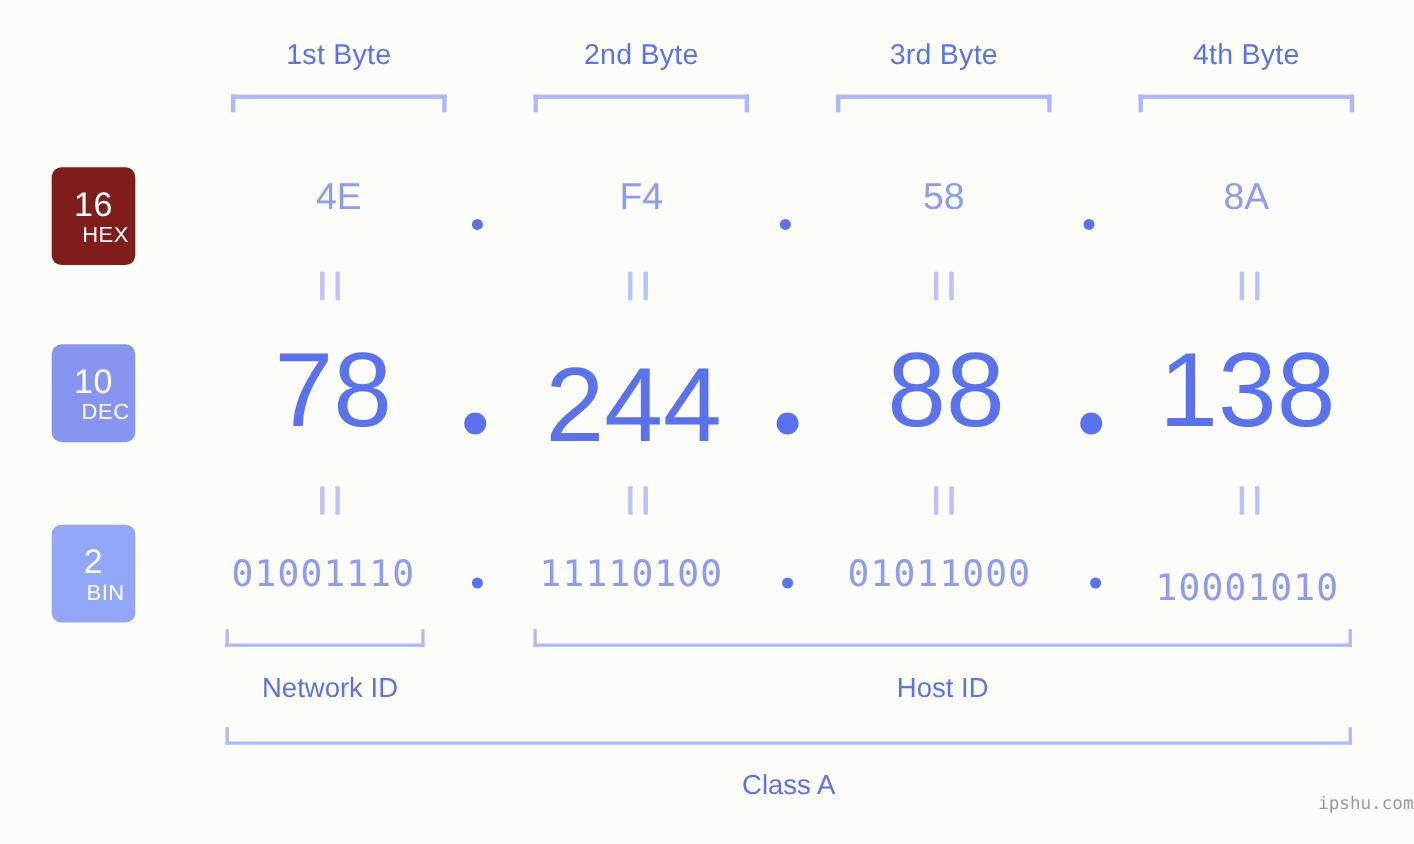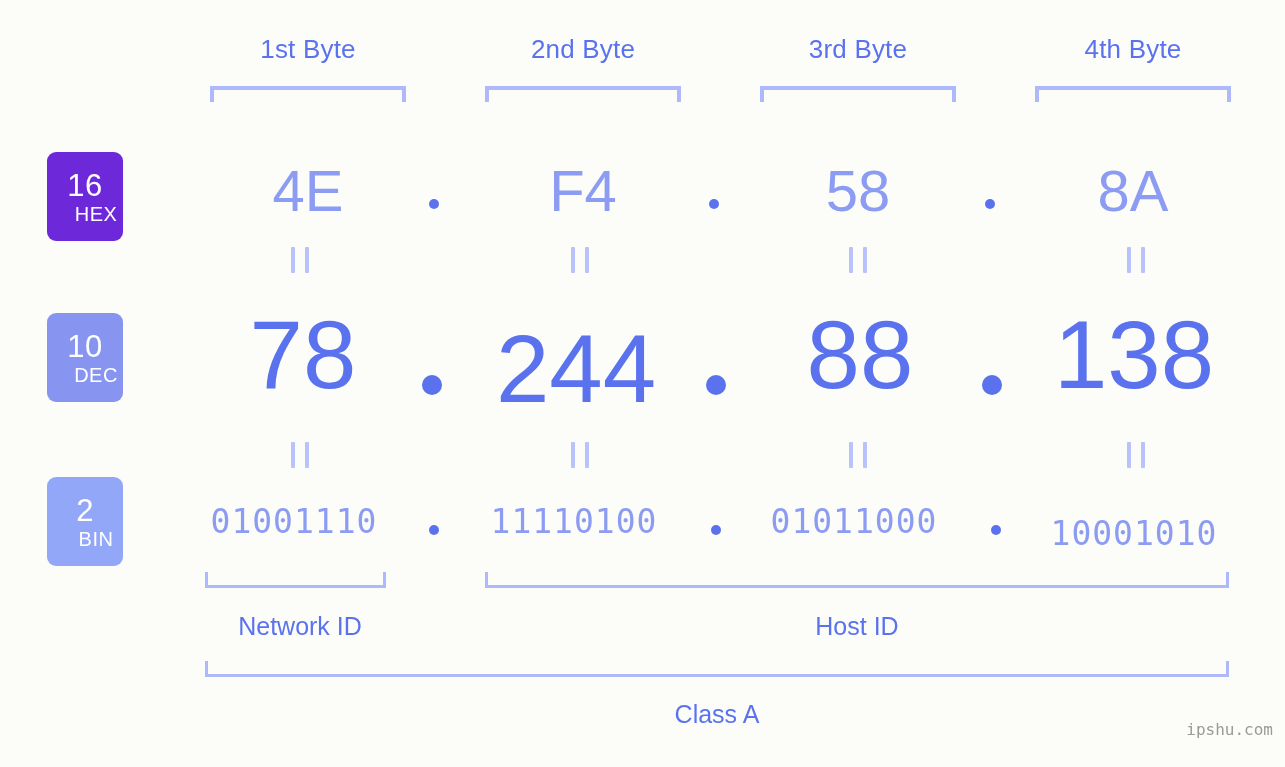--- a/index.html
+++ b/index.html
@@ -79,21 +79,21 @@
   }
 
   
   .cell {
     position: absolute;
     text-align: center;
     white-space: nowrap;
   }
 
   .hex-val {
-    font-size: 58px;
+    font-size: 34px;
     color: #8d9cf3;
     font-family: "Liberation Sans", sans-serif;
     line-height: 1;
   }
   .dec-val {
     font-size: 96px;
     color: #5b72ef;
     font-family: "Liberation Sans", sans-serif;
     line-height: 1;
     font-weight: 400;
@@ -137,21 +137,21 @@
     text-align: center;
     font-size: 25px;
     color: #5b72ef;
     font-family: "Liberation Sans", sans-serif;
     white-space: nowrap;
   }
 
   
   .watermark {
     position: absolute;
-    right: 12px;
+    right: 0;
     bottom: 28px;
     font-size: 16px;
     color: #9a9a9a;
     font-family: "DejaVu Sans Mono", monospace;
     letter-spacing: 0px;
   }
 </style>
 </head>
 <body>
 
@@ -160,21 +160,21 @@
   <div class="byte-label" style="left:210px; width:196px;">1st Byte</div>
   <div class="byte-label" style="left:485px; width:196px;">2nd Byte</div>
   <div class="byte-label" style="left:760px; width:196px;">3rd Byte</div>
   <div class="byte-label" style="left:1035px; width:196px;">4th Byte</div>
 
   <div class="brk-down" style="left:210px; top:86px; width:196px;"></div>
   <div class="brk-down" style="left:485px; top:86px; width:196px;"></div>
   <div class="brk-down" style="left:760px; top:86px; width:196px;"></div>
   <div class="brk-down" style="left:1035px; top:86px; width:196px;"></div>
 
-  <div class="badge" style="top:152px; height:89px; background:#6d28d9;">
+  <div class="badge" style="top:152px; height:89px; background:#7f1d1d;">
     <span class="num">16</span>
     <span class="abbr">HEX</span>
   </div>
 
   <div class="cell hex-val" style="left:210px; top:162px; width:196px;">4E</div>
   <div class="cell hex-val" style="left:485px; top:162px; width:196px;">F4</div>
   <div class="cell hex-val" style="left:760px; top:162px; width:196px;">58</div>
   <div class="cell hex-val" style="left:1035px; top:162px; width:196px;">8A</div>
 
   <div class="dot dot-hex" style="left:429px; top:199px;"></div>

